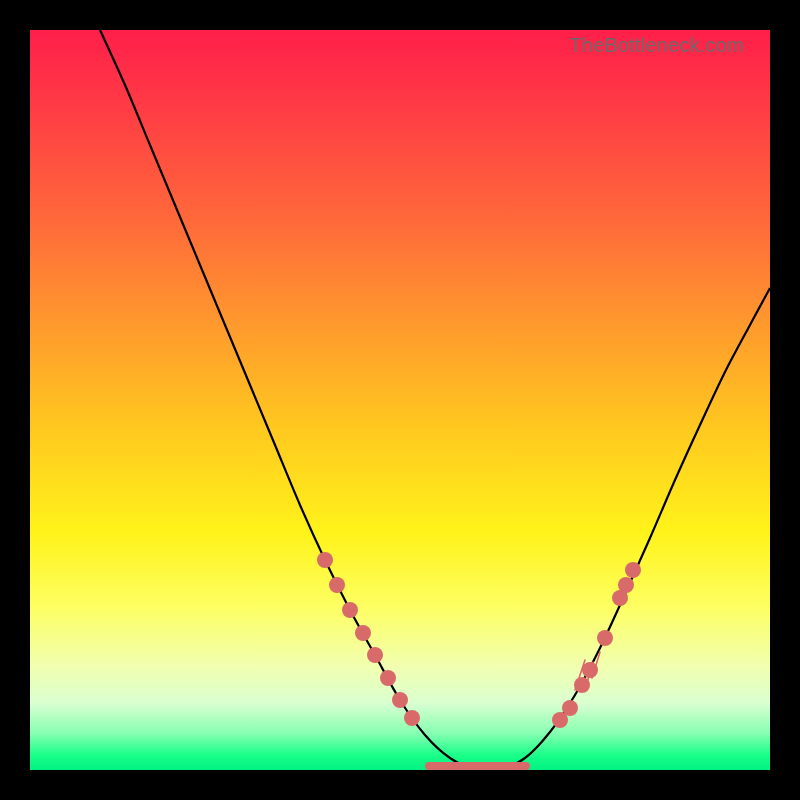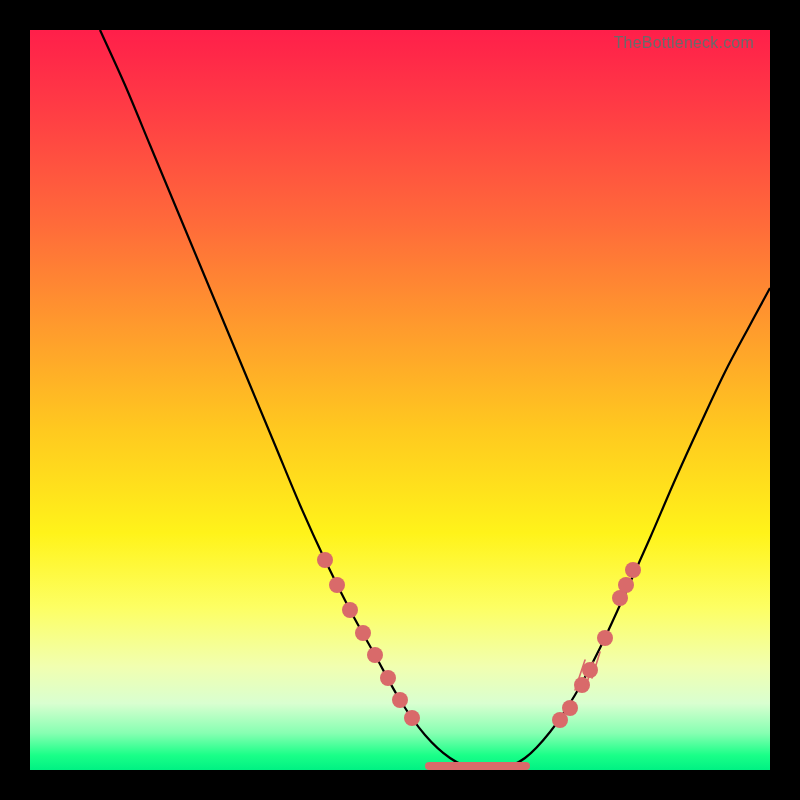--- a/index.html
+++ b/index.html
@@ -36,23 +36,23 @@
       #f1ffb0 86%,
       #d9ffd0 91%,
       #87ffb2 95%,
       #1aff88 98%,
       #00f183 100%
     );
   }
   .watermark {
     position: absolute;
     top: 4px;
-    right: 16px;
+    right: 26px;
     color: #6a6a6a;
-    font-size: 16px;
+    font-size: 20px;
     font-weight: 500;
     letter-spacing: 0.2px;
     user-select: none;
   }
   svg.overlay {
     position: absolute;
     left: 0;
     top: 0;
     width: 740px;
     height: 740px;

